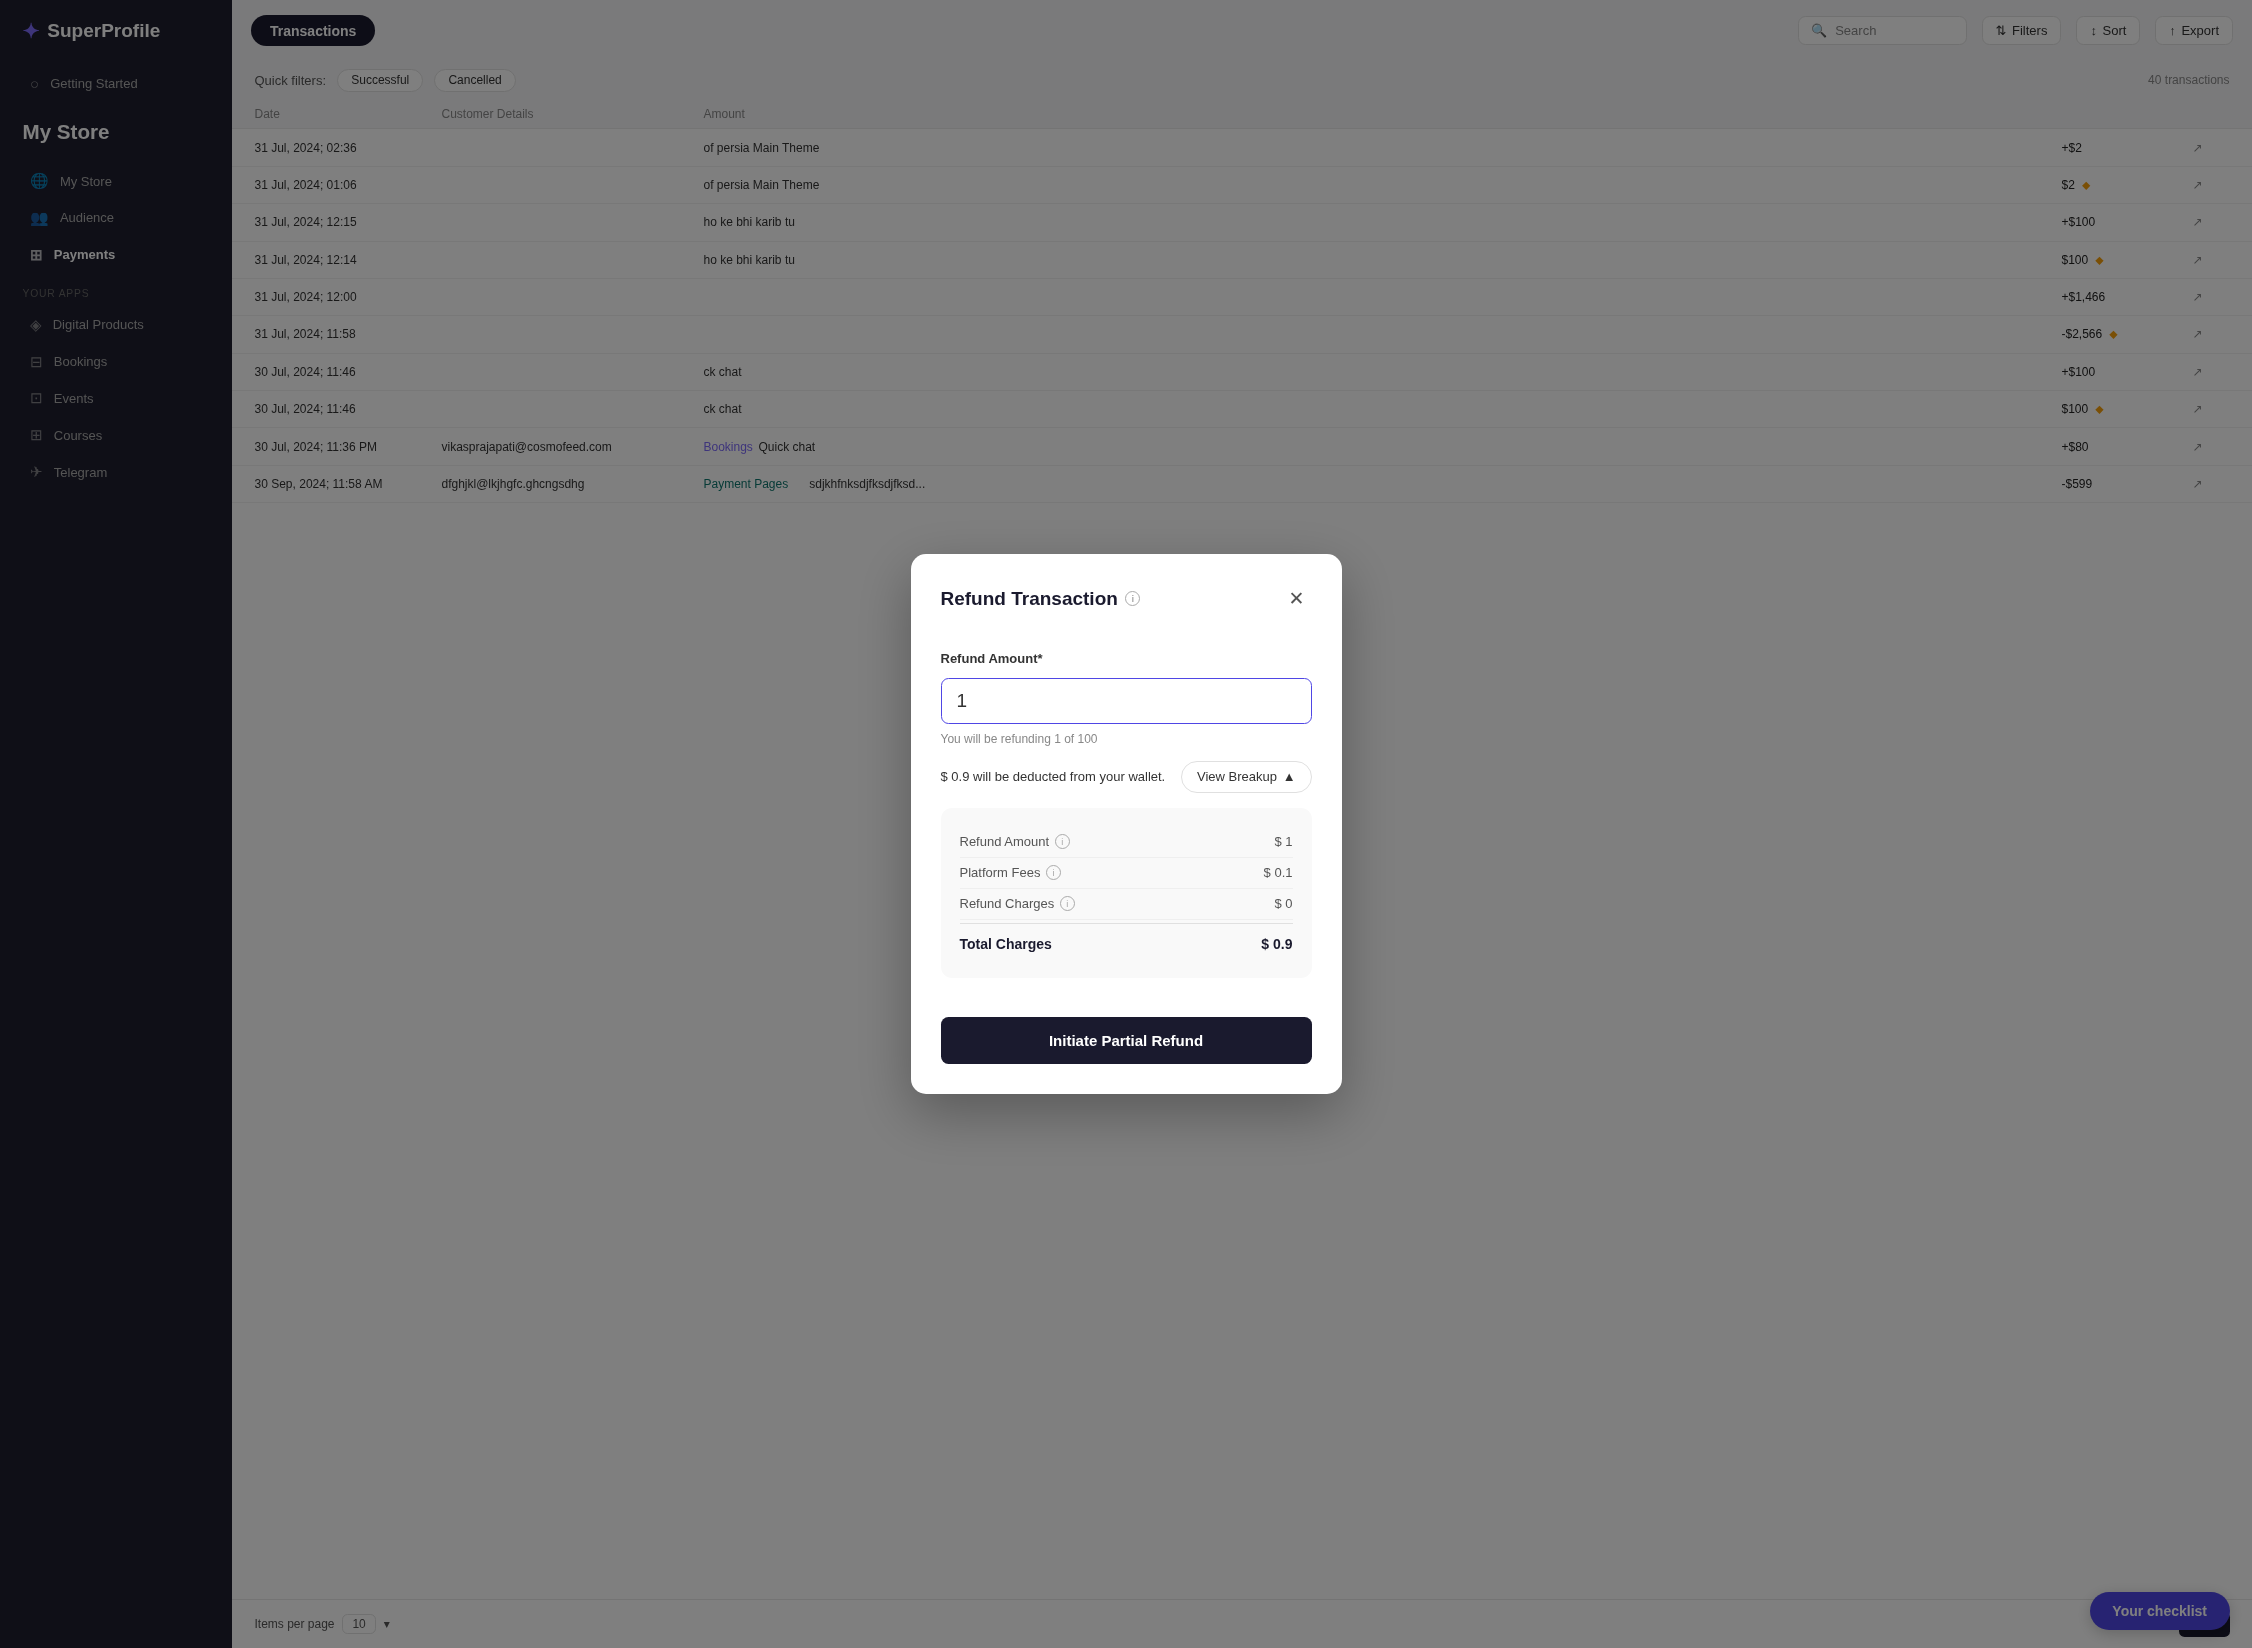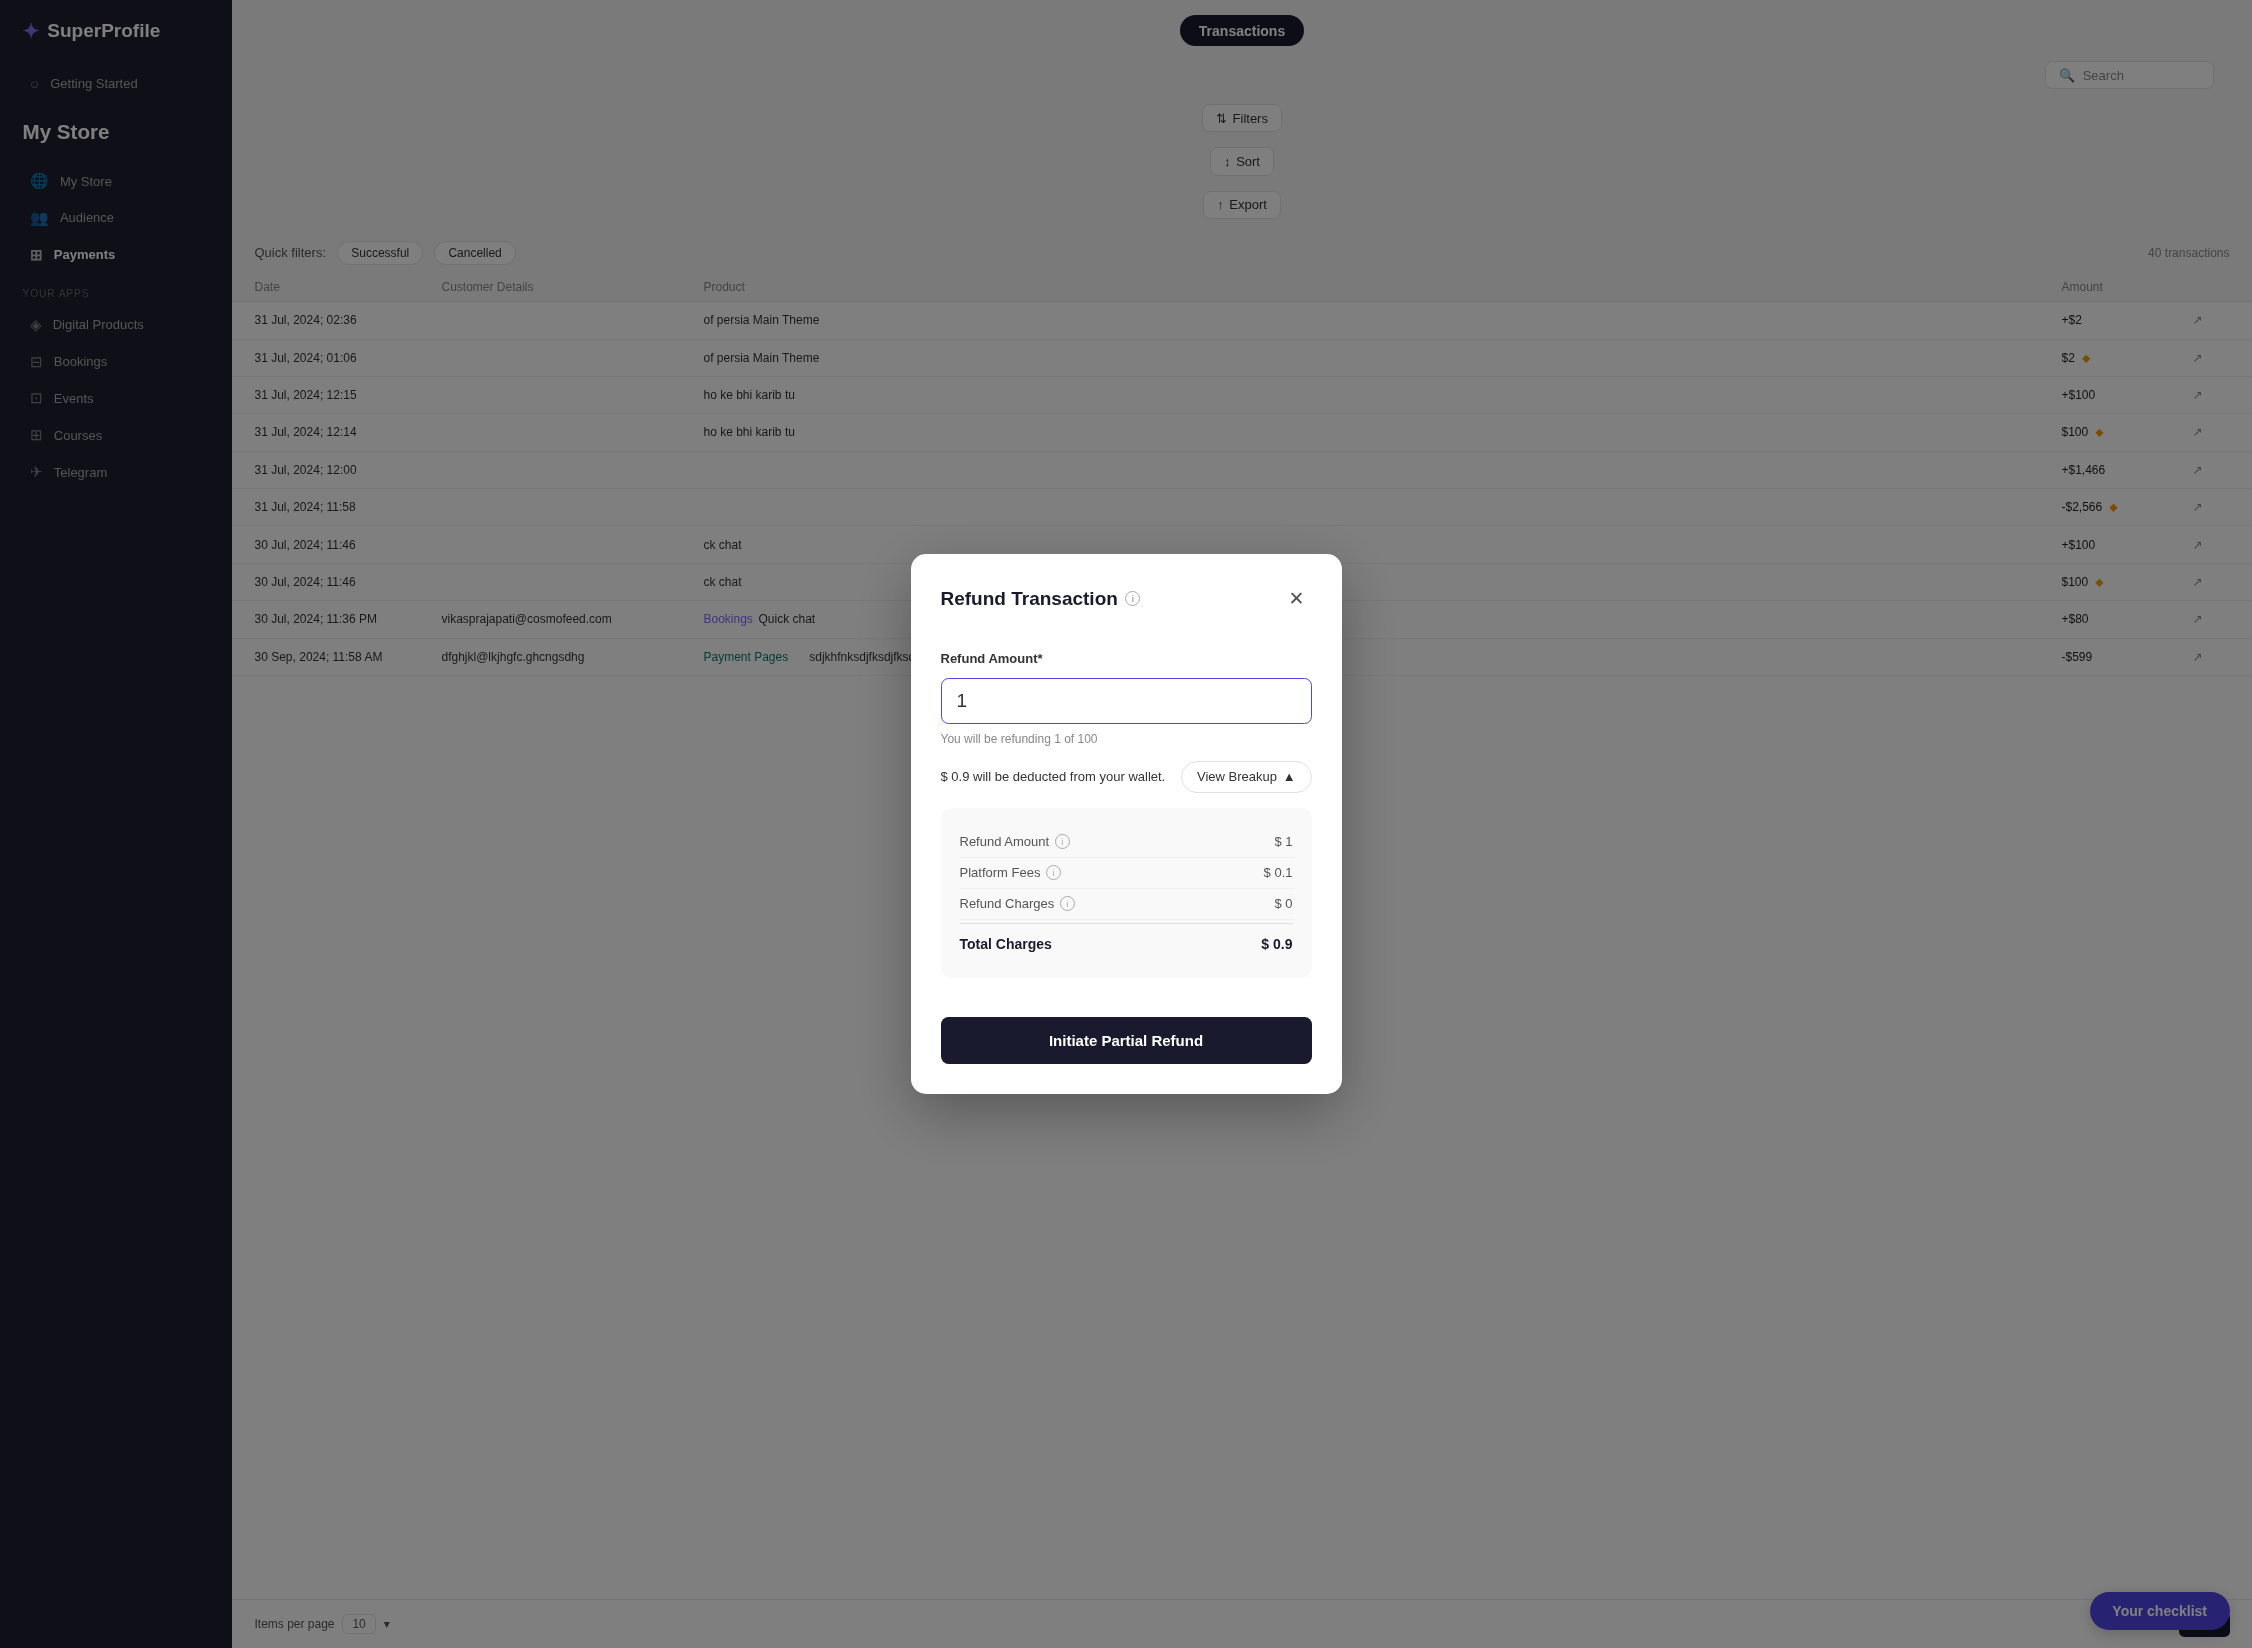--- a/index.html
+++ b/index.html
@@ -84,25 +84,24 @@
     .main {
       flex: 1;
       background: #f5f5f7;
       display: flex;
       flex-direction: column;
       position: relative;
       overflow: hidden;
     }
     .topbar {
       background: #f5f5f7;
-      padding: 15px 38px;
+      padding: 15px 19px;
       display: flex;
       align-items: center;
       gap: 15px;
-      flex-direction: column;
     }
     .topbar-title-btn {
       background: #1a1a2e;
       color: #fff;
       border: none;
       border-radius: 19px;
       padding: 7.5px 19px;
       font-size: 14px;
       font-weight: 600;
       cursor: pointer;
@@ -447,21 +446,20 @@
   <div class="quick-filters">
     <span>Quick filters:</span>
     <span class="filter-chip">Successful</span>
     <span class="filter-chip">Cancelled</span>
     <span class="txn-count">40 transactions</span>
   </div>
 
   <div class="table-header">
     <span>Date</span>
     <span>Customer Details</span>
-    <span>Product</span>
     <span>Amount</span>
     <span></span>
   </div>
 
   <div class="table-body">
 
     <div class="table-row">
       <span>31 Jul, 2024; 02:36</span>
       <span></span>
       <span>of persia Main Theme</span>

